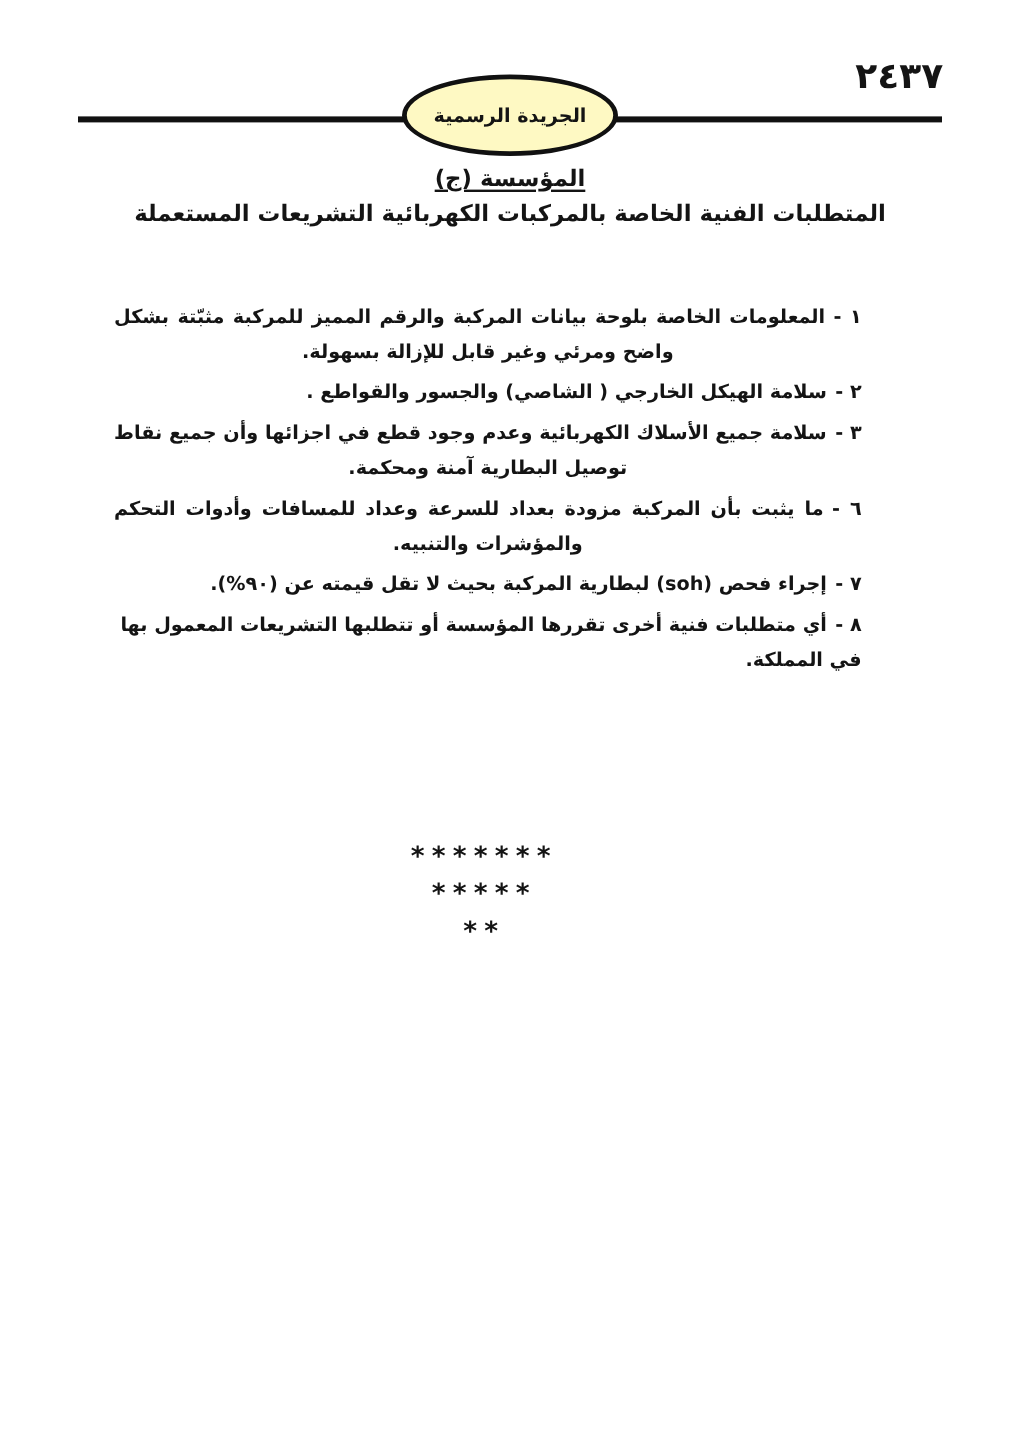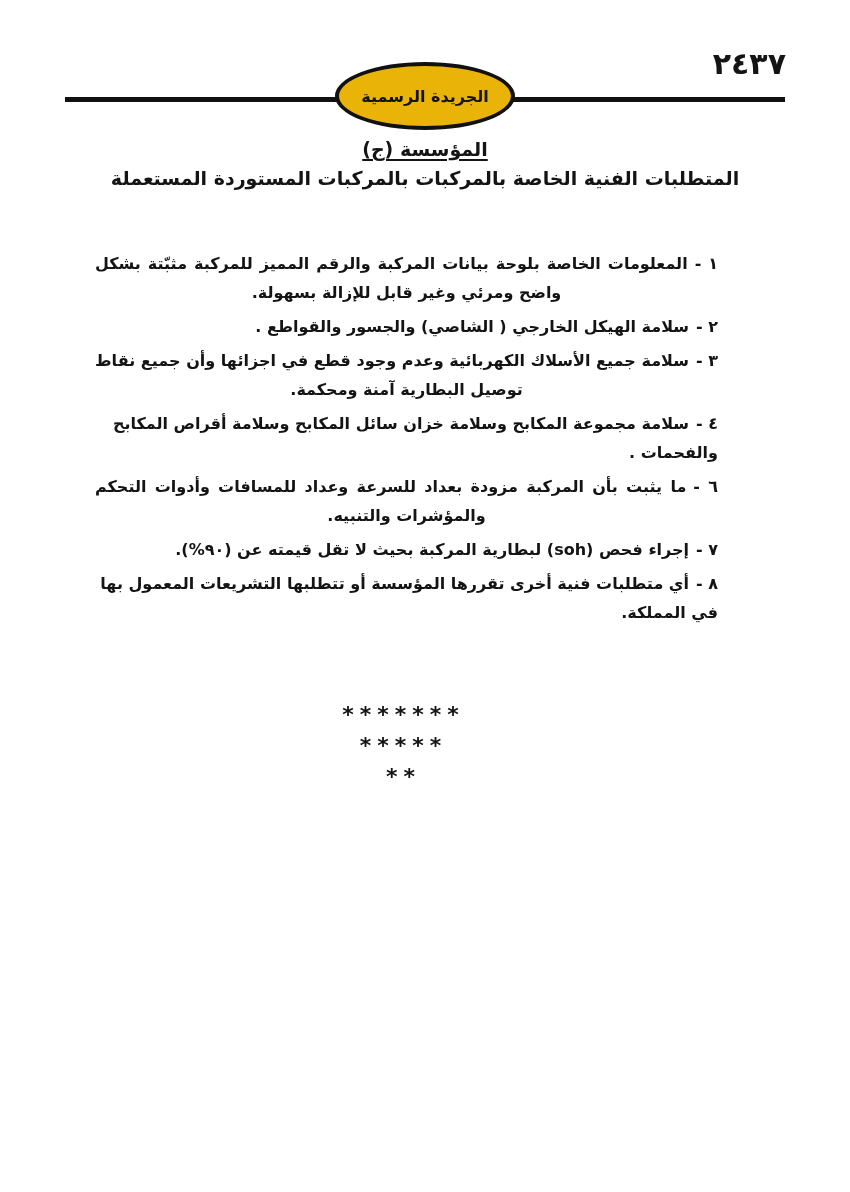--- a/index.html
+++ b/index.html
@@ -9,21 +9,21 @@
   }
   .page-number{
     position:absolute;top:46px;right:64px;font-size:30px;font-weight:bold;
     letter-spacing:6px;white-space:nowrap;
   }
   .header-rule{
     position:absolute;top:97px;left:65px;width:720px;height:5px;background:#111;
   }
   .gazette-seal{
     position:absolute;top:62px;left:335px;width:180px;height:68px;box-sizing:border-box;
-    background:#eab308;border:4px solid #111;border-radius:50%;
+    background:#fef9c3;border:4px solid #111;border-radius:50%;
     display:flex;align-items:center;justify-content:center;
   }
   .gazette-seal-label{font-size:16px;font-weight:bold;}
   .doc-head{position:absolute;top:138px;left:0;width:100%;text-align:center;}
   .appendix-title{
     font-size:19px;font-weight:bold;display:inline-block;
     text-decoration:underline;text-decoration-thickness:2px;text-underline-offset:3px;
   }
   .doc-title{
     margin-top:7px;font-size:19px;font-weight:bold;
@@ -52,36 +52,33 @@
 
   <div class="header-rule"></div>
 
   <div class="gazette-seal">
     <span class="gazette-seal-label">الجريدة الرسمية</span>
   </div>
 
   <div class="doc-head">
     <div class="appendix-title">المؤسسة (ج)</div>
     <div class="doc-title">
-      <span>المتطلبات الفنية الخاصة بالمركبات بالمركبات المستوردة المستعملة</span>
+      <span>المتطلبات الفنية الخاصة بالمركبات الكهربائية التشريعات المستعملة</span>
     </div>
   </div>
 
   <div class="req-list">
     <div class="item j">
       <span class="marker">١ -</span><span>المعلومات الخاصة بلوحة بيانات المركبة والرقم المميز للمركبة مثبّتة بشكل واضح ومرئي وغير قابل للإزالة بسهولة.</span>
     </div>
     <div class="item">
       <span class="marker">٢ -</span><span>سلامة الهيكل الخارجي ( الشاصي) والجسور والقواطع .</span>
     </div>
     <div class="item j">
       <span class="marker">٣ -</span><span>سلامة جميع الأسلاك الكهربائية وعدم وجود قطع في اجزائها وأن جميع نقاط توصيل البطارية آمنة ومحكمة.</span>
-    </div>
-    <div class="item">
-      <span class="marker">٤ -</span><span>سلامة مجموعة المكابح وسلامة خزان سائل المكابح وسلامة أقراص المكابح والفحمات .</span>
     </div>
     <div class="item j">
       <span class="marker">٦ -</span><span>ما يثبت بأن المركبة مزودة بعداد للسرعة وعداد للمسافات وأدوات التحكم والمؤشرات والتنبيه.</span>
     </div>
     <div class="item">
       <span class="marker">٧ -</span><span>إجراء فحص (soh) لبطارية المركبة بحيث لا تقل قيمته عن (٩٠%).</span>
     </div>
     <div class="item">
       <span class="marker">٨ -</span><span>أي متطلبات فنية أخرى تقررها المؤسسة أو تتطلبها التشريعات المعمول بها في المملكة.</span>
     </div>

